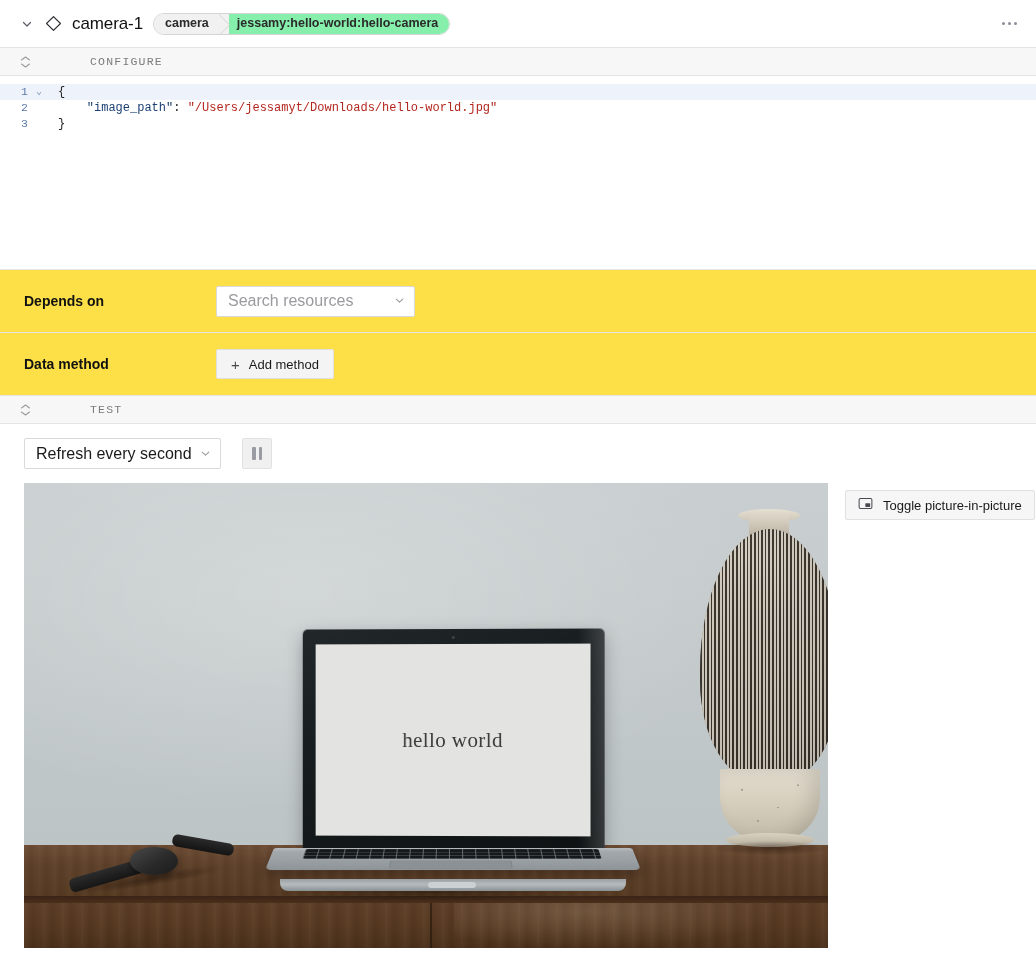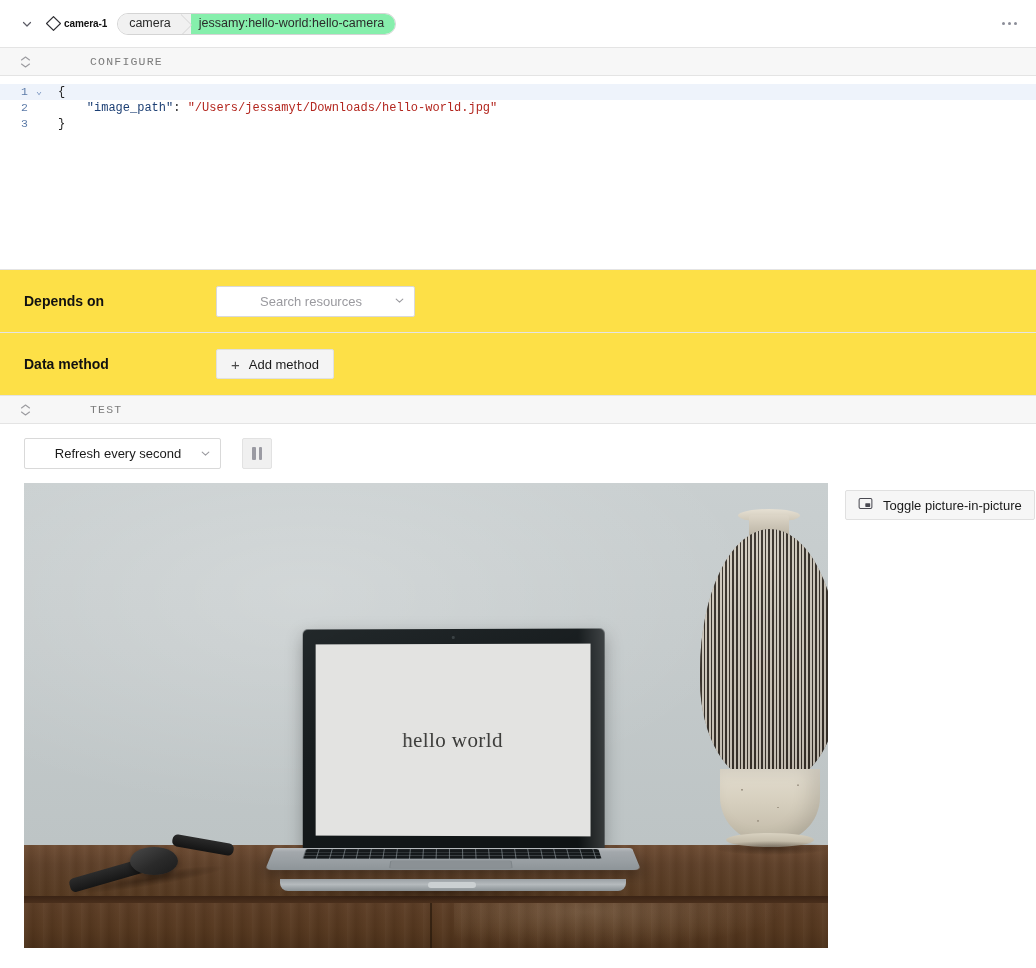--- a/index.html
+++ b/index.html
@@ -37,23 +37,24 @@
     width: 22px;
     height: 22px;
     margin-left: 6px;
     display: flex;
     align-items: center;
     justify-content: center;
     flex: 0 0 auto;
   }
 
   .resource-name {
-    font-size: 10px;
-    font-weight: bold;
+    font-size: 17px;
+    font-weight: normal;
     color: #111;
+    margin-left: 8px;
     letter-spacing: -0.1px;
     white-space: nowrap;
   }
 
   .breadcrumb-pill {
     display: flex;
     align-items: stretch;
     height: 22px;
     margin-left: 10px;
     border: 1px solid #d4d4d4;
@@ -62,20 +63,21 @@
     background: #fff;
   }
   .pill-seg {
     display: flex;
     align-items: center;
     font-size: 12.5px;
     color: #2b2b2b;
     padding: 0 11px;
     white-space: nowrap;
     line-height: 1;
+    font-weight: bold;
   }
   .pill-seg.first {
     background: #f1f1f1;
     padding-right: 9px;
   }
   .pill-sep {
     width: 11px;
     position: relative;
     flex: 0 0 auto;
     background: #f1f1f1;
@@ -210,25 +212,24 @@
     border: 1px solid #d9d9d9;
     background: #fff;
     border-radius: 2px;
     display: flex;
     align-items: center;
     padding: 0 9px 0 11px;
     cursor: pointer;
   }
   .select-box .sel-text {
     flex: 1 1 auto;
-    font-size: 13px;
+    font-size: 16px;
     color: #9a9a9f;
     white-space: nowrap;
     overflow: hidden;
-    text-align: center;
   }
   .select-box.filled .sel-text { color: #1a1a1a; }
 
   .btn {
     display: inline-flex;
     align-items: center;
     gap: 9px;
     height: 30px;
     padding: 0 14px;
     background: #f4f4f4;

